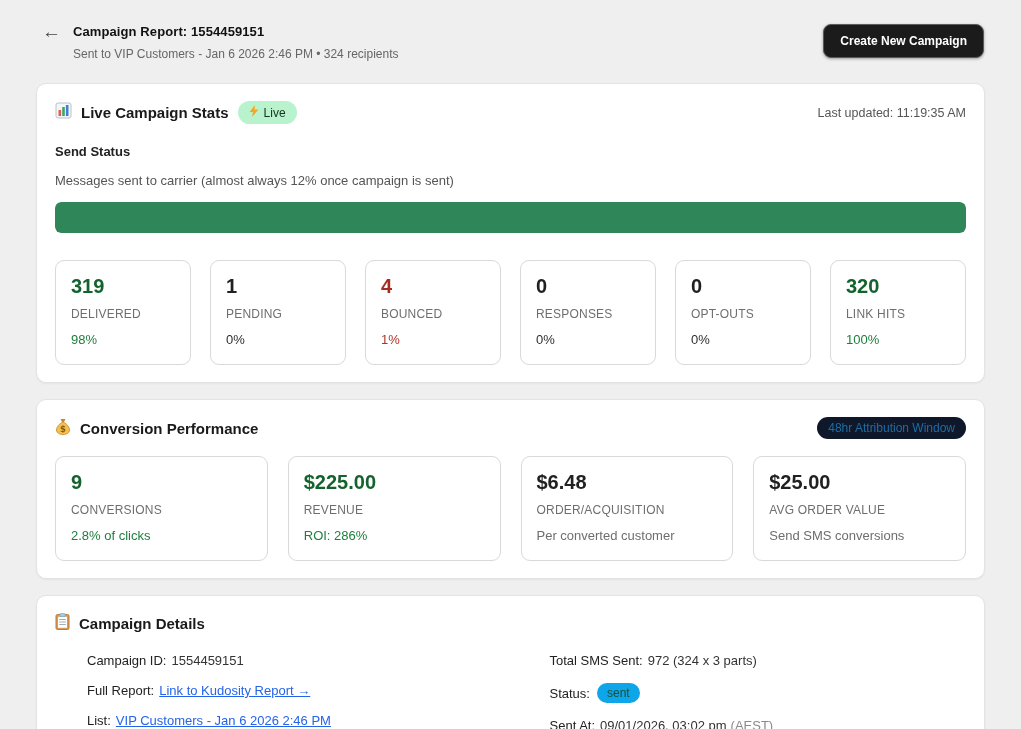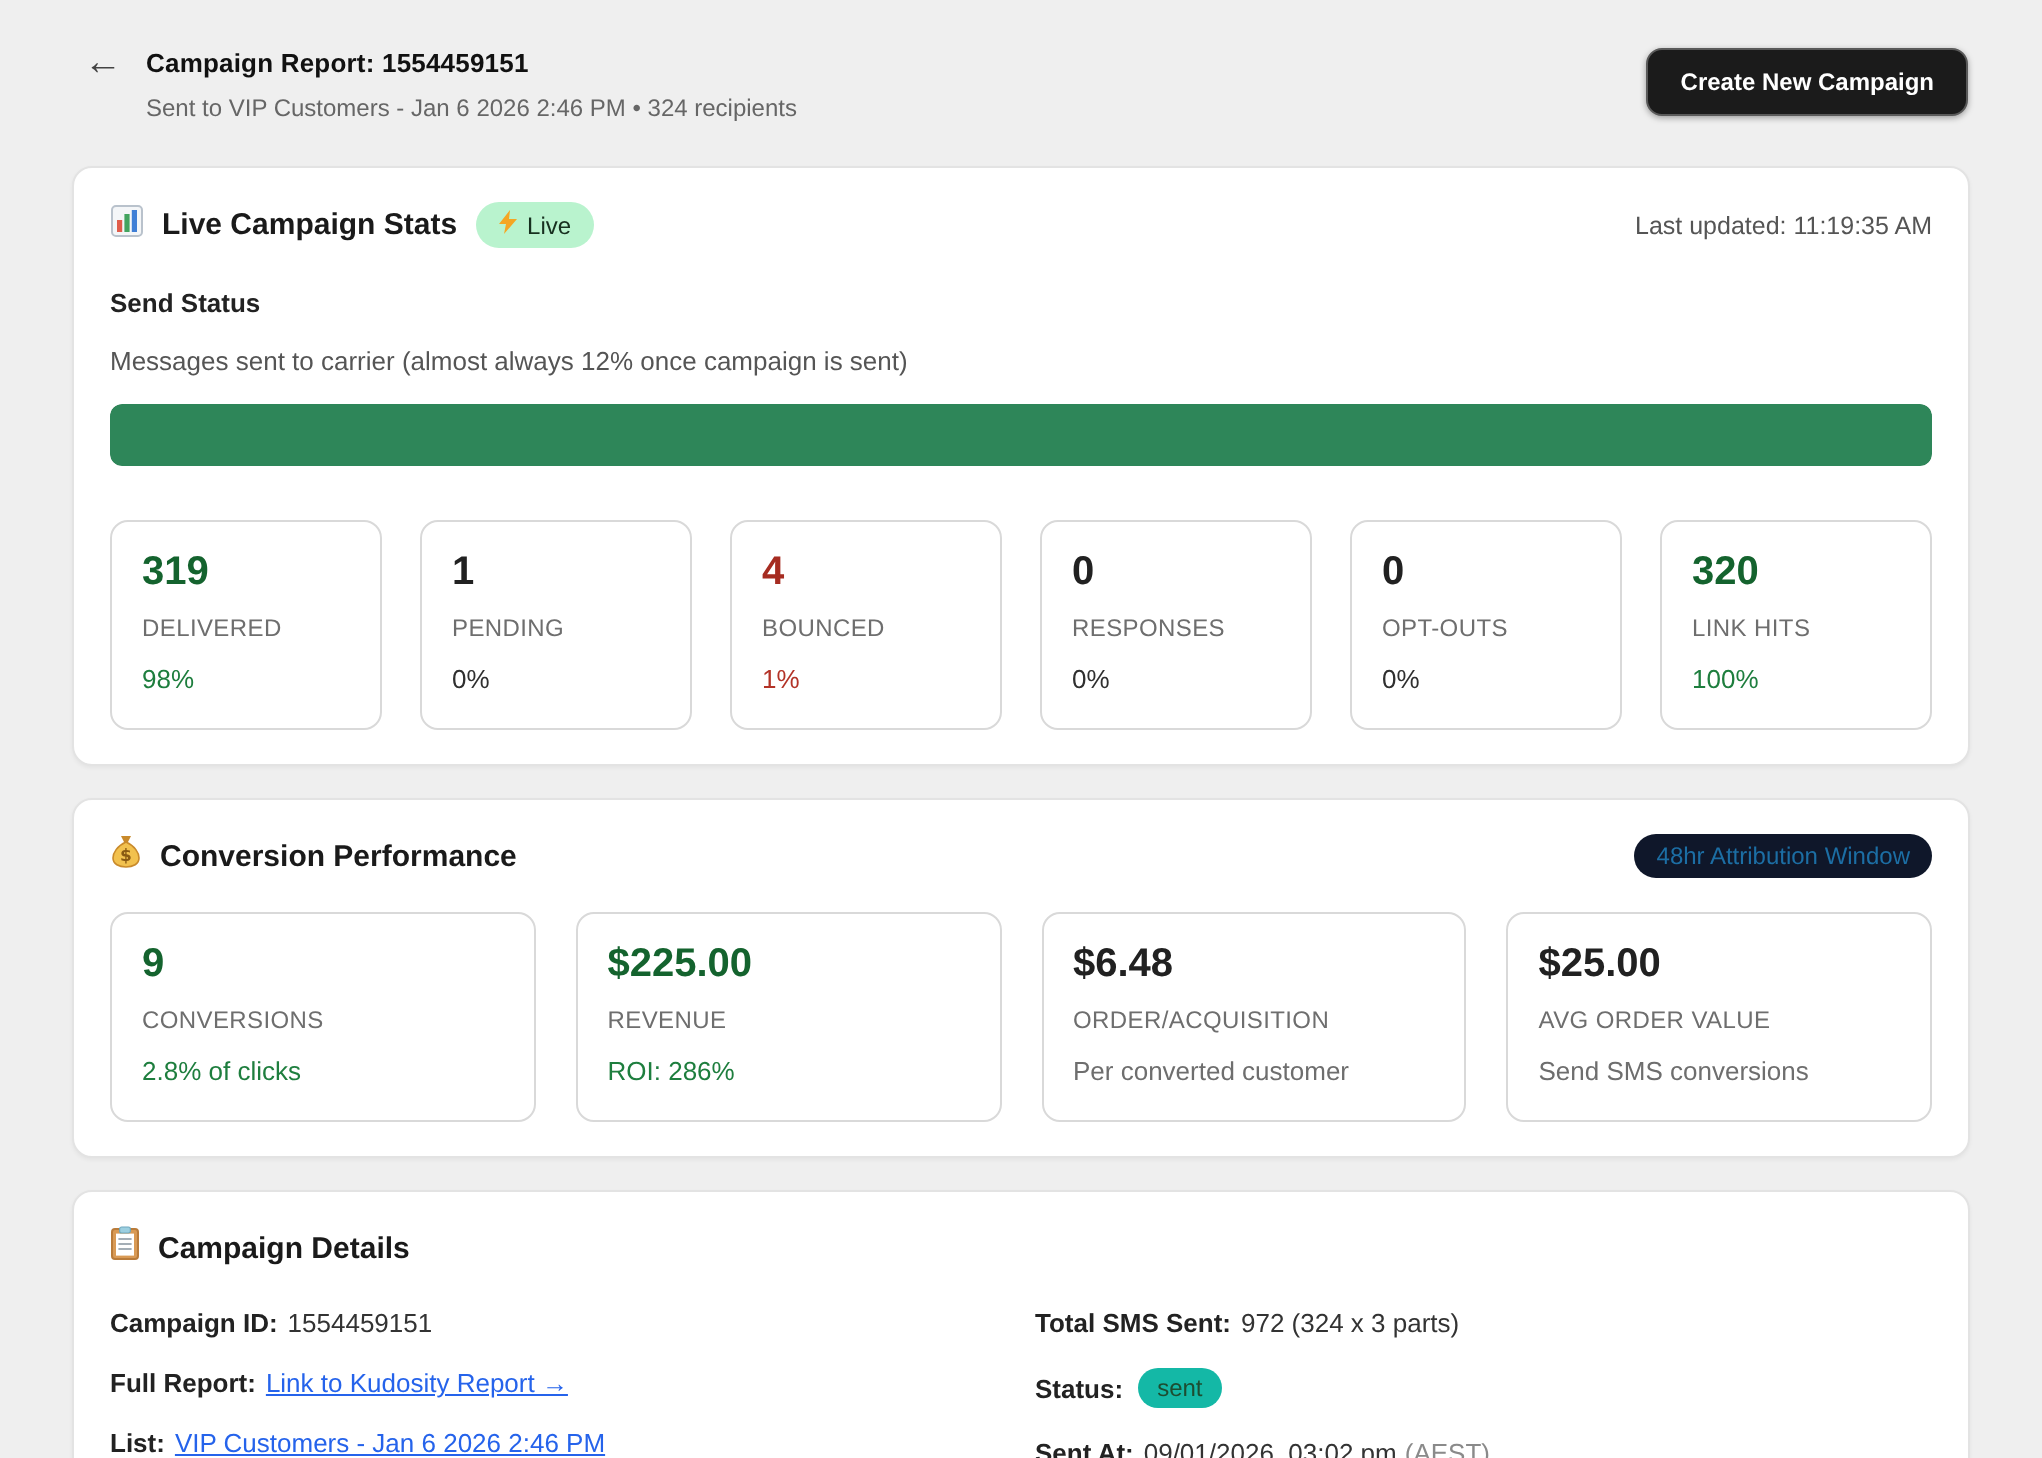--- a/index.html
+++ b/index.html
@@ -40,21 +40,21 @@
   .card-head-left { display: flex; align-items: center; gap: 9px; }
   .card-title { font-size: 15px; font-weight: bold; color: #1a1a1a; }
   .icon-svg { display: inline-block; vertical-align: middle; }
 
   .pill {
     display: inline-flex; align-items: center; gap: 5px;
     border-radius: 999px; font-size: 12px; padding: 4px 11px; white-space: nowrap;
   }
   .pill-live { background: #b9f3ce; color: #17301f; font-weight: normal; }
   .pill-blue { background: #0f172a; color: #1c6ea4; }
-  .pill-sent { background: #14b8a6; color: #1d4d31; }
+  .pill-sent { background: #0ea5e9; color: #1d4d31; }
 
   .muted-right { font-size: 12.5px; color: #555; }
 
   
   .send-status-heading { font-size: 13px; font-weight: bold; color: #222; margin-top: 20px; }
   .send-status-desc { font-size: 13px; color: #555; margin-top: 14px; }
   .progress-track { margin-top: 14px; height: 31px; border-radius: 6px; background: #e8e8e8; overflow: hidden; }
   .progress-fill { height: 100%; background: #2e8659; border-radius: 6px; }
 
   
@@ -69,21 +69,21 @@
   .stat-value[data-color="red"]   { color: #a62c21; }
   .stat-label { font-size: 12px; color: #6e6e6e; margin-top: 9px; letter-spacing: 0.2px; }
   .stat-sub { font-size: 13px; color: #2f2f2f; margin-top: 11px; }
   .stat-sub[data-color="green"] { color: #1e7e3e; }
   .stat-sub[data-color="red"]   { color: #b33327; }
   .stat-sub[data-color="gray"]  { color: #6e6e6e; }
 
   
   .details-grid { display: grid; grid-template-columns: 1fr 1fr; column-gap: 14px; margin-top: 19px; }
   .detail-row { font-size: 13px; margin-bottom: 15px; display: flex; align-items: center; flex-wrap: wrap; }
-  .detail-label { font-weight: bold; color: #222; margin-right: 5px; }
+  .detail-label { font-weight: normal; color: #222; margin-right: 5px; margin-left: 32px; }
   .detail-value { color: #333; }
   .detail-link { color: #2563eb; text-decoration: underline; cursor: pointer; }
   .tz-note { color: #8a8a8a; margin-left: 4px; }
   .detail-row .pill-sent { margin-left: 2px; padding: 3px 10px; }
 </style>
 </head>
 <body>
 
 <div class="page">
 

